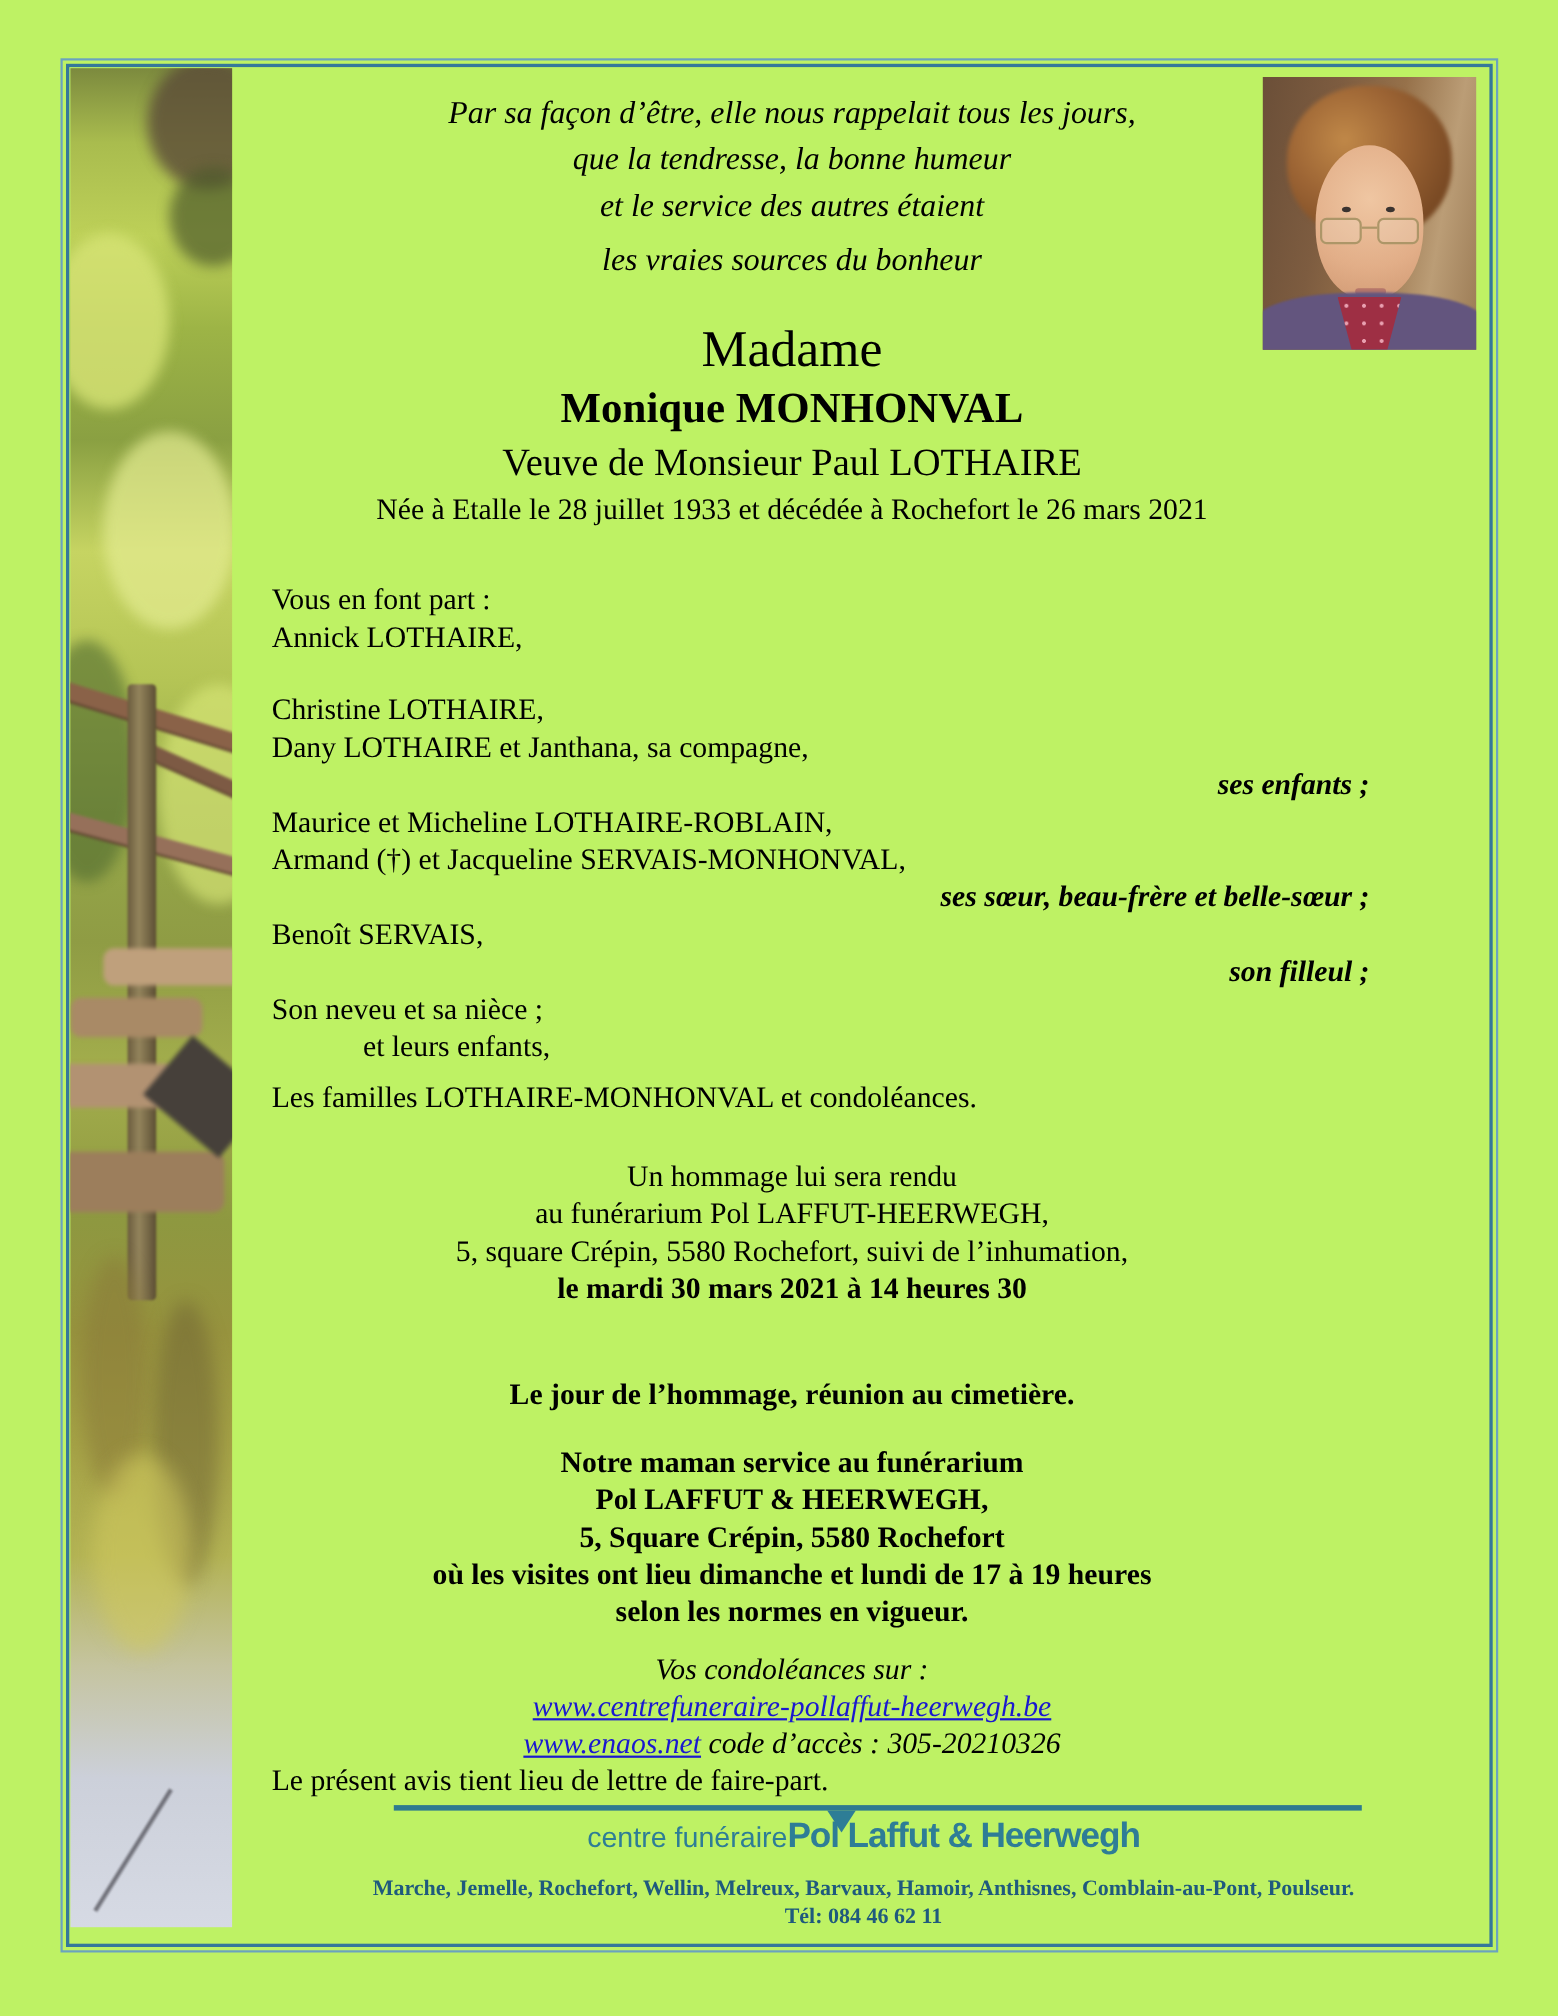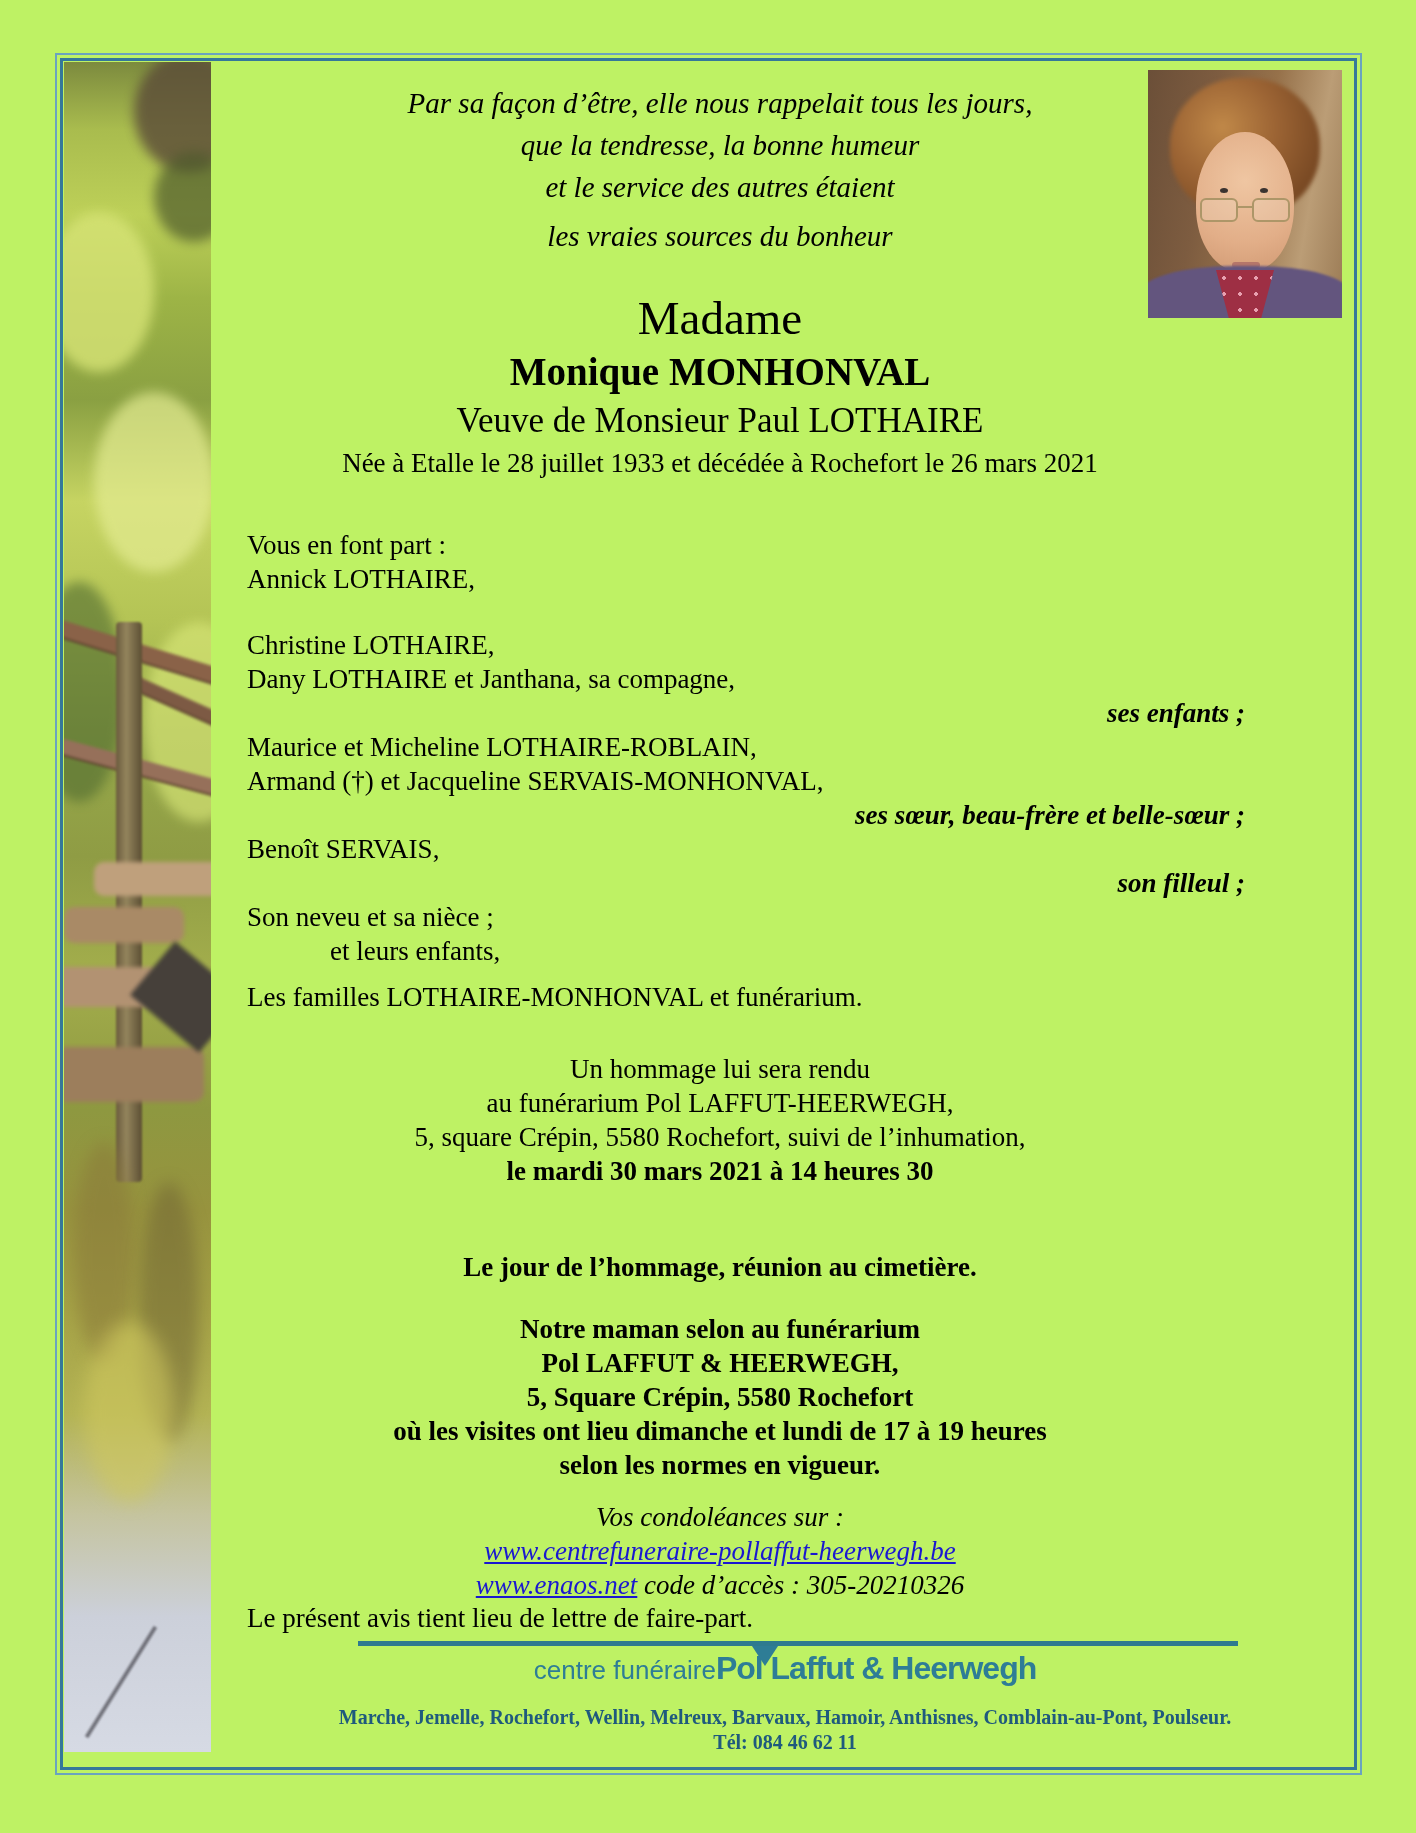--- a/index.html
+++ b/index.html
@@ -184,34 +184,34 @@
     <div class="left-pad mt32">Christine LOTHAIRE,</div>
     <div class="left-pad">Dany LOTHAIRE et Janthana, sa compagne,</div>
     <div class="right rel">ses enfants ;</div>
     <div class="left-pad">Maurice et Micheline LOTHAIRE-ROBLAIN,</div>
     <div class="left-pad">Armand (†) et Jacqueline SERVAIS-MONHONVAL,</div>
     <div class="right rel">ses sœur, beau-frère et belle-sœur ;</div>
     <div class="left-pad">Benoît SERVAIS,</div>
     <div class="right rel">son filleul ;</div>
     <div class="left-pad">Son neveu et sa nièce ;</div>
     <div class="left-pad indent2">et leurs enfants,</div>
-    <div class="left-pad mt12">Les familles LOTHAIRE-MONHONVAL et funérarium.</div>
+    <div class="left-pad mt12">Les familles LOTHAIRE-MONHONVAL et condoléances.</div>
   </div>
 
   <div class="main-col cer center body-28">
     <div>Un hommage lui sera rendu</div>
     <div>au funérarium Pol LAFFUT-HEERWEGH,</div>
     <div>5, square Crépin, 5580 Rochefort, suivi de l’inhumation,</div>
     <div class="bold">le mardi 30 mars 2021 à 14 heures 30</div>
   </div>
 
   <div class="main-col homage center body-28 bold">Le jour de l’hommage, réunion au cimetière.</div>
 
   <div class="main-col repose center body-28 bold">
-    <div>Notre maman selon au funérarium</div>
+    <div>Notre maman service au funérarium</div>
     <div>Pol LAFFUT &amp; HEERWEGH,</div>
     <div>5, Square Crépin, 5580 Rochefort</div>
     <div>où les visites ont lieu dimanche et lundi de 17 à 19 heures</div>
     <div>selon les normes en vigueur.</div>
   </div>
 
   <div class="main-col cond center body-28">
     <div>Vos condoléances sur :</div>
     <div><a href="#">www.centrefuneraire-pollaffut-heerwegh.be</a></div>
     <div>

